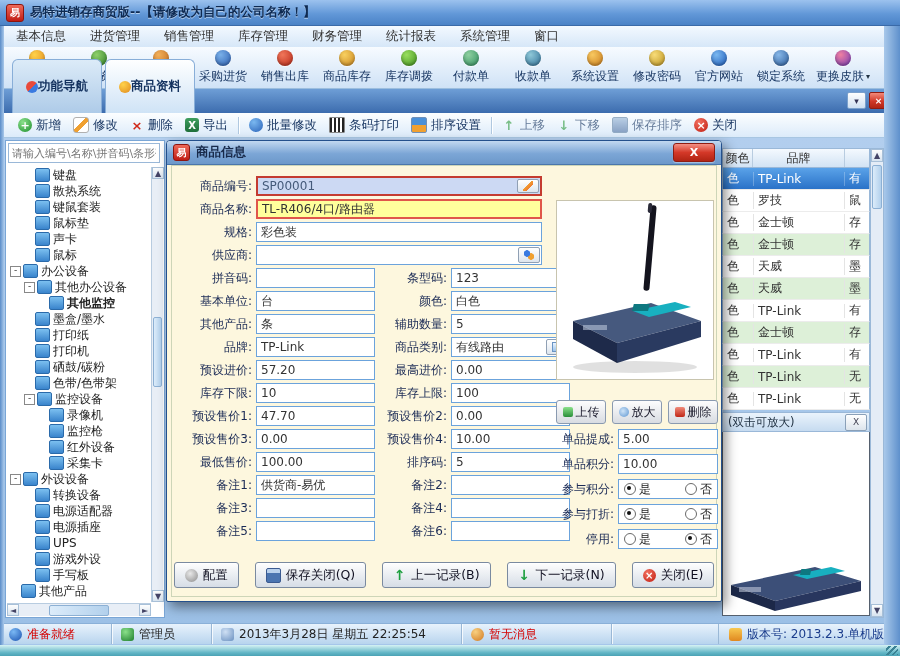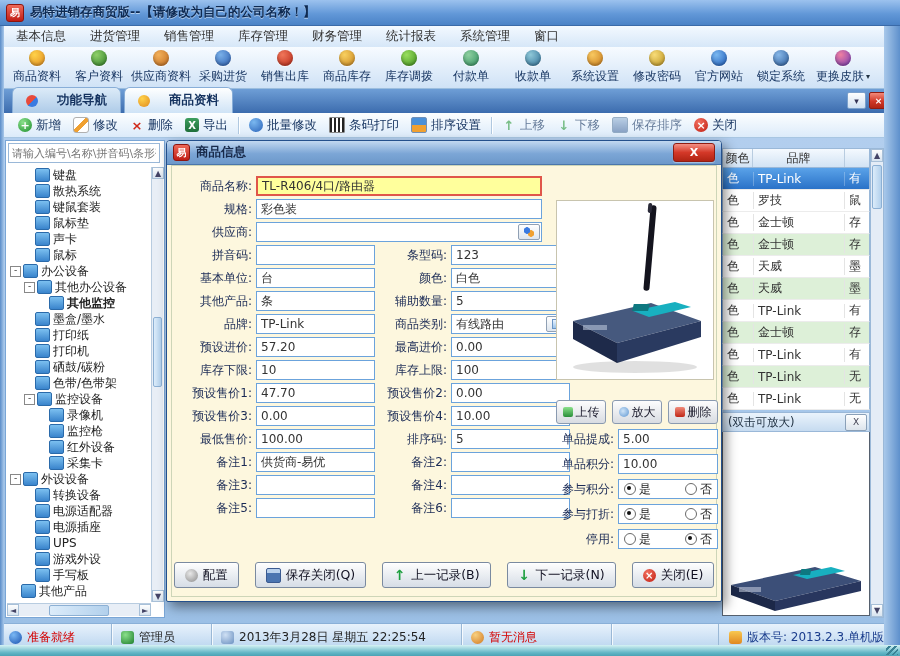--- a/index.html
+++ b/index.html
@@ -28,21 +28,21 @@
   .tbi{display:flex;flex-direction:column;align-items:center;justify-content:center;
     min-width:56px;height:40px;padding:0 3px;gap:2px;color:#14325f;font-size:12px;}
   .tbic{width:16px;height:16px;border-radius:50%;box-shadow:inset 0 -2px 3px rgba(0,0,0,.25),0 1px 1px rgba(255,255,255,.7);}
   .tblr{display:flex;align-items:center;gap:2px;white-space:nowrap;}
   .dd{font-size:8px;color:#234;}
   .tbsep{width:1px;height:34px;background:#9cbede;box-shadow:1px 0 0 #fff;margin:0 4px;}
 
   
   #tabstrip{position:absolute;left:4px;top:89px;width:892px;height:24px;display:flex;align-items:flex-end;
     background:linear-gradient(#6e9ed6,#3c6cae);padding-left:8px;box-sizing:border-box;}
-  .tab{display:flex;align-items:center;gap:19px;height:21px;padding:2px 13px;margin-right:3px;
+  .tab{display:flex;align-items:center;gap:0;height:21px;padding:16px 13px;margin-right:3px;
     border:1px solid #88aed8;border-bottom:none;border-radius:6px 6px 0 0;
     font-size:12.5px;font-weight:bold;color:#14325f;}
   .tab.active{background:linear-gradient(#feffff,#cfe3f6);}
   .tab.inactive{background:linear-gradient(#dcebf8,#aecbe8);}
   .tabic{width:12px;height:12px;border-radius:50%;flex:none;}
   #tabctrl{margin-left:auto;display:flex;align-items:center;gap:3px;padding:0 8px 4px 0;}
   .tcb{width:17px;height:15px;border:1px solid #7aa0cc;border-radius:2px;font-size:9px;
     display:flex;align-items:center;justify-content:center;color:#335;
     background:linear-gradient(#fefefe,#cfe0f2);}
   .tcb.red{background:linear-gradient(#f28a7a,#d03828 55%,#b02414);border-color:#8e1c12;color:#fff;font-weight:bold;}
@@ -184,21 +184,21 @@
   .dbtn{height:24px;padding:0 10px;border:1px solid #7a8aa0;border-radius:3px;color:#112;font-size:12.5px;
     background:linear-gradient(#fefefe,#d6dde6);display:flex;align-items:center;gap:5px;box-shadow:0 1px 0 rgba(255,255,255,.8) inset;}
   .dbic{width:13px;height:13px;flex:none;display:flex;align-items:center;justify-content:center;
     font-size:12px;font-weight:bold;border-radius:2px;}
   .dbic.config-icon{background:radial-gradient(circle at 40% 35%,#e8e8e8,#8a8a8a);border-radius:50%;}
   .dbic.save-icon{background:linear-gradient(#b8d0ec 30%,#4a74b0 30%);border:1px solid #3a5a90;}
   .dbic.prev-arrow-icon,.dbic.next-arrow-icon{color:#1fa040;background:none;font-size:14px;}
   .dbic.close-red-icon{background:radial-gradient(circle at 35% 30%,#f27060,#c01c10);color:#fff;border-radius:50%;font-size:10px;}
 
   
-  #statusbar{position:absolute;left:0;top:623px;width:900px;height:27px;box-sizing:border-box;
+  #statusbar{position:absolute;left:0;top:623px;width:900px;height:21px;box-sizing:border-box;
     background:linear-gradient(#e8f2fc,#b8d4ee);border-top:1px solid #8ab0d8;display:flex;align-items:center;font-size:12px;}
   .sseg{display:flex;align-items:center;gap:5px;height:100%;padding:0 9px;box-sizing:border-box;
     border-right:1px solid #9ab8d6;box-shadow:1px 0 0 rgba(255,255,255,.8);}
   .sico{width:13px;height:13px;border-radius:50%;flex:none;}
   .sico.ready-icon{background:radial-gradient(circle at 35% 30%,#7ab8f4,#1a52b0);}
   .sico.operator-icon{background:radial-gradient(circle at 35% 30%,#8ae08a,#1e7e2e);border-radius:3px;}
   .sico.calendar-icon{background:radial-gradient(circle at 35% 30%,#cfe0f4,#6a90c0);border-radius:3px;}
   .sico.message-icon{background:radial-gradient(circle at 35% 30%,#f8d080,#d07820);}
   .sico.version-icon{background:linear-gradient(#f8c850,#e08820);border-radius:3px;}
   #sver{margin-left:auto;display:flex;align-items:center;gap:5px;height:100%;padding:0 16px 0 10px;
@@ -634,20 +634,26 @@
   </div>
 
   <div id="dialog">
     <div id="dlgtitle">
       <span class="applogo" style="width:15px;height:15px;">易</span>
       <span id="dlgtitletext">商品信息</span>
       <span id="dlgclose">X</span>
     </div>
     <div id="dlgbody">
       <div id="dlgform">
+          <div class="frow">
+            <span class="flbl">商品编号:</span>
+            <div class="finput full code">SP00001<span class="fbtn">
+                <i class="pencil"></i>
+              </span></div>
+          </div>
           <div class="frow">
             <span class="flbl">商品名称:</span>
             <div class="finput full name">TL-R406/4口/路由器</div>
           </div>
           <div class="frow">
             <span class="flbl">规格:</span>
             <div class="finput full">彩色装</div>
           </div>
           <div class="frow">
             <span class="flbl">供应商:</span>

